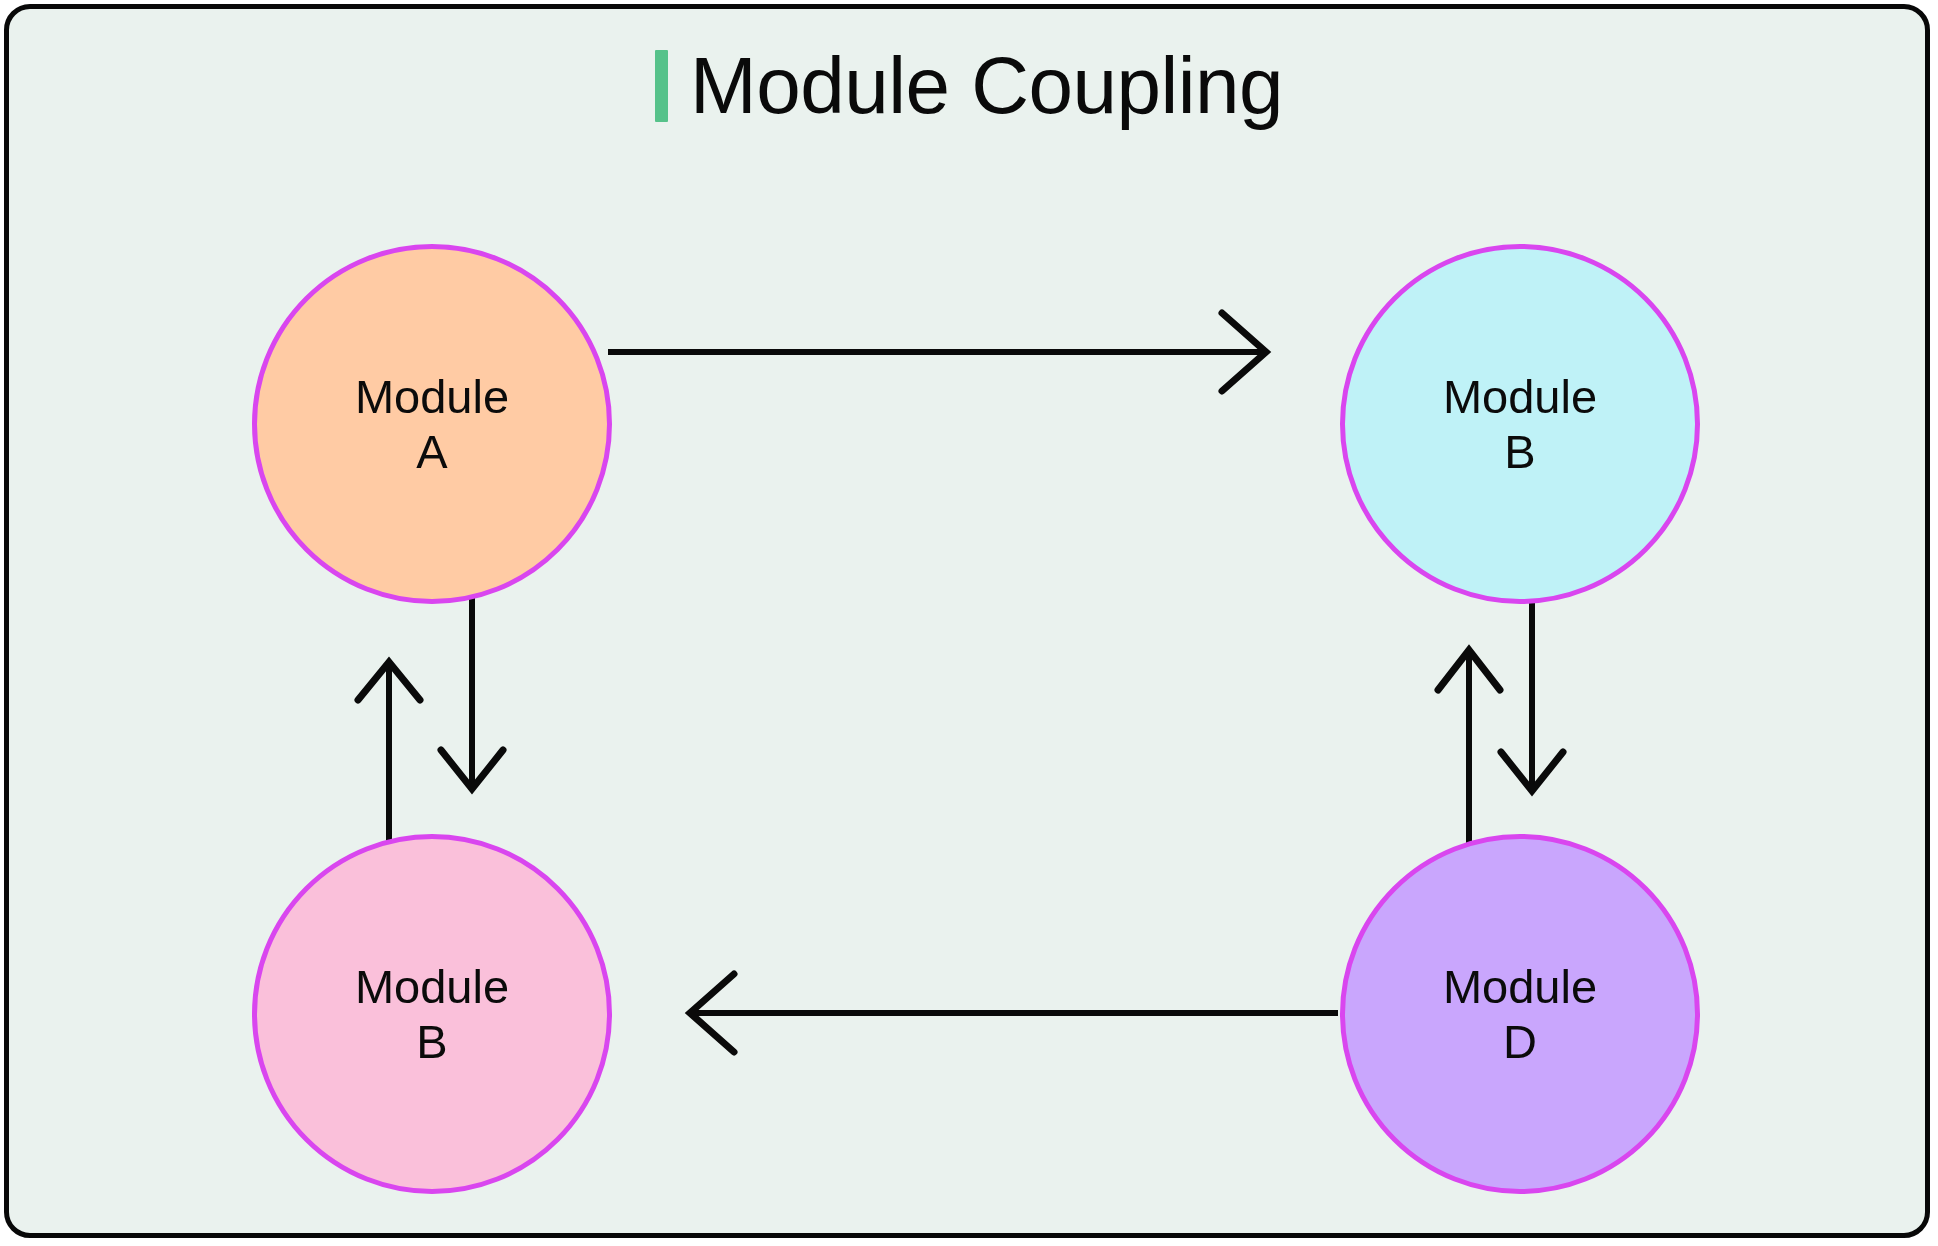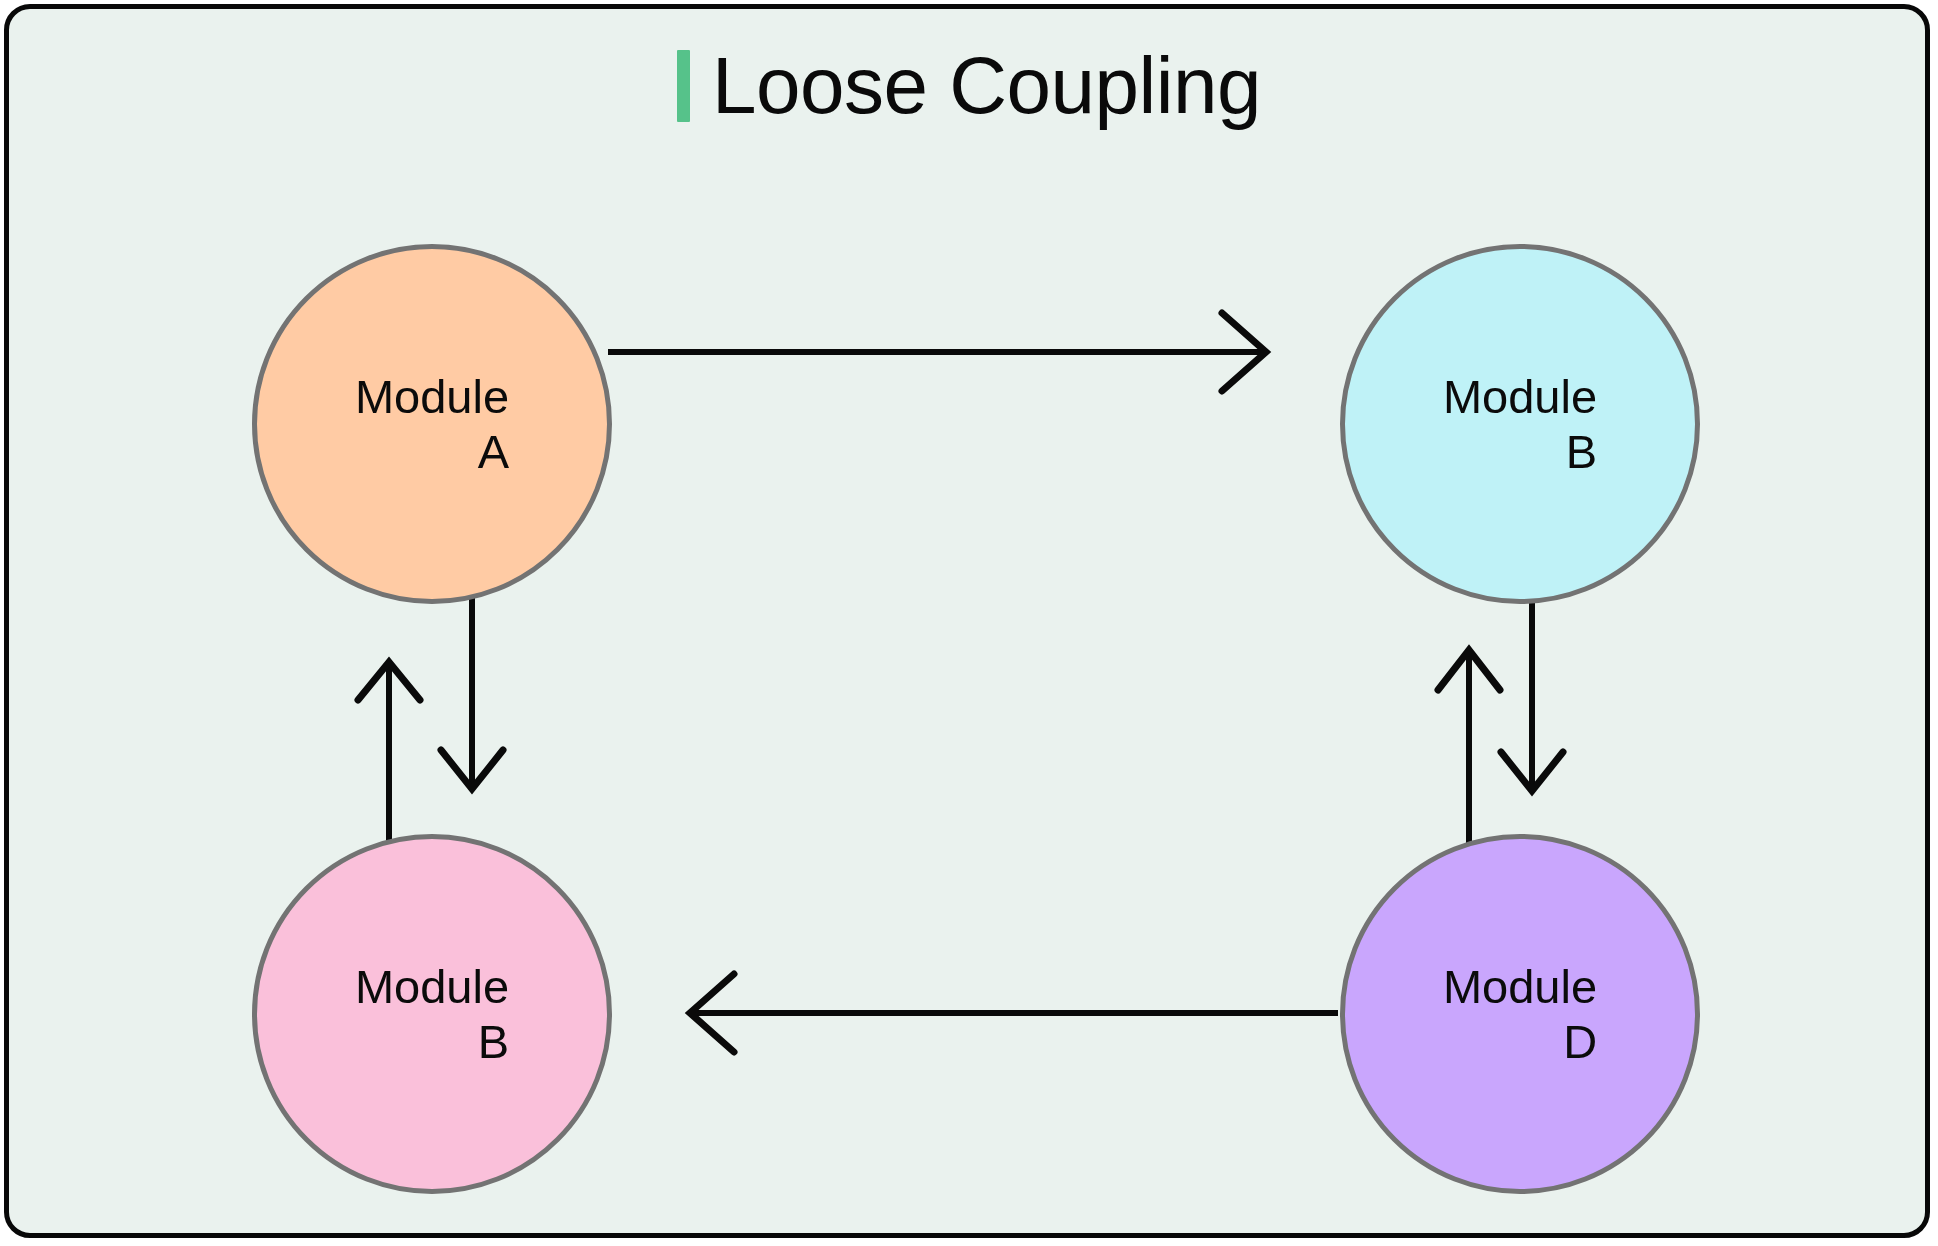--- a/index.html
+++ b/index.html
@@ -62,46 +62,46 @@
     position: absolute;
     left: 0;
     top: 0;
     width: 1938px;
     height: 1246px;
   }
   
   .node {
     position: absolute;
     box-sizing: border-box;
-    border: 5px solid #737373;
+    border: 5px solid #d946ef;
     border-radius: 50%;
     display: flex;
     flex-direction: column;
     align-items: center;
     justify-content: center;
-    text-align: right;
+    text-align: center;
   }
   .node-label {
     font-size: 47px;
     line-height: 1.18;
     color: #0b0b0b;
     font-weight: 400;
     white-space: pre-line;
   }
 </style>
 </head>
 <body>
 
 <div id="stage">
 
   <div class="frame"></div>
 
   <div class="title-row">
     <span class="title-accent"></span>
-    <span class="title-text">Loose Coupling</span>
+    <span class="title-text">Module Coupling</span>
   </div>
 
   <svg class="edges" viewBox="0 0 1938 1246" xmlns="http://www.w3.org/2000/svg">
 
     <g>
       <line x1="608" y1="352" x2="1268" y2="352" stroke="#0a0a0a" stroke-width="6" stroke-linecap="butt"></line>
       <polyline points="1222,313 1266,352 1222,391" fill="none" stroke="#0a0a0a" stroke-width="7" stroke-linecap="round" stroke-linejoin="miter"></polyline>
     </g>
 
     <g>

